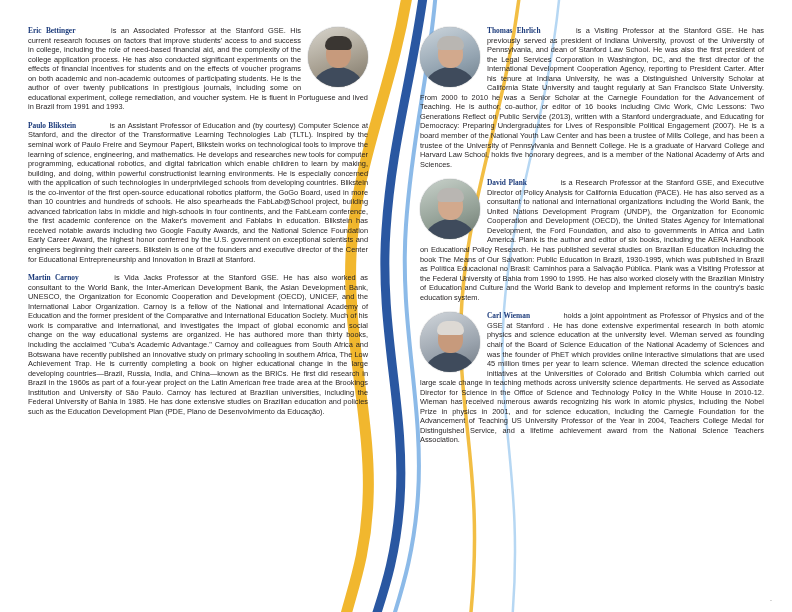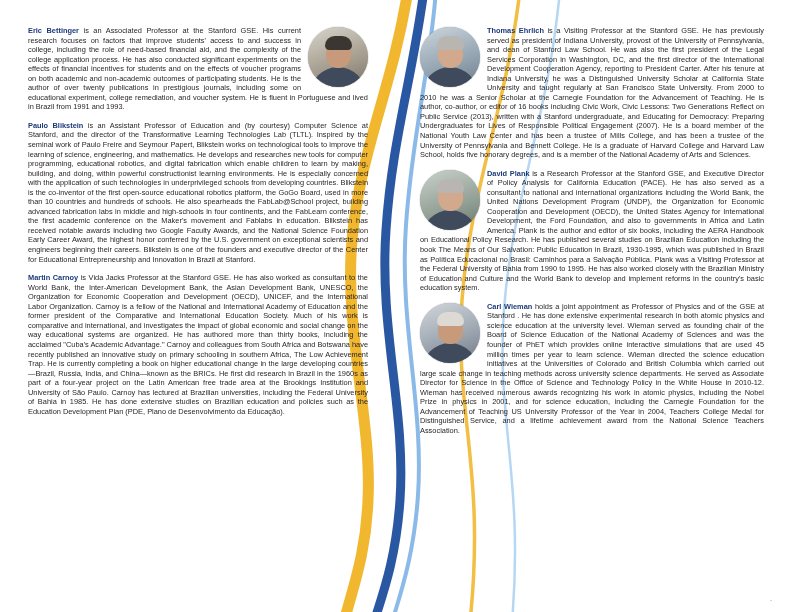--- a/index.html
+++ b/index.html
@@ -72,23 +72,25 @@
     background: #9aa0a6;
     box-shadow: 0 0 0 1px rgba(0,0,0,0.08);
   }
   .bio.left-photo .portrait {
     float: left;
     margin: 1px 7px 3px 0;
   }
   .bio .name {
     font-weight: bold;
     color: #1b3a7a;
+    font-family: Liberation Serif, serif;
   }
   .bio .body-text {
     display: inline;
+    margin-left: 31px;
   }
 
   
   .photo-bg {
     position: absolute;
     inset: 0;
     background: linear-gradient(160deg, #cfd4d8 0%, #9fa6ad 55%, #767d85 100%);
   }
   .photo-shoulders {
     position: absolute;

